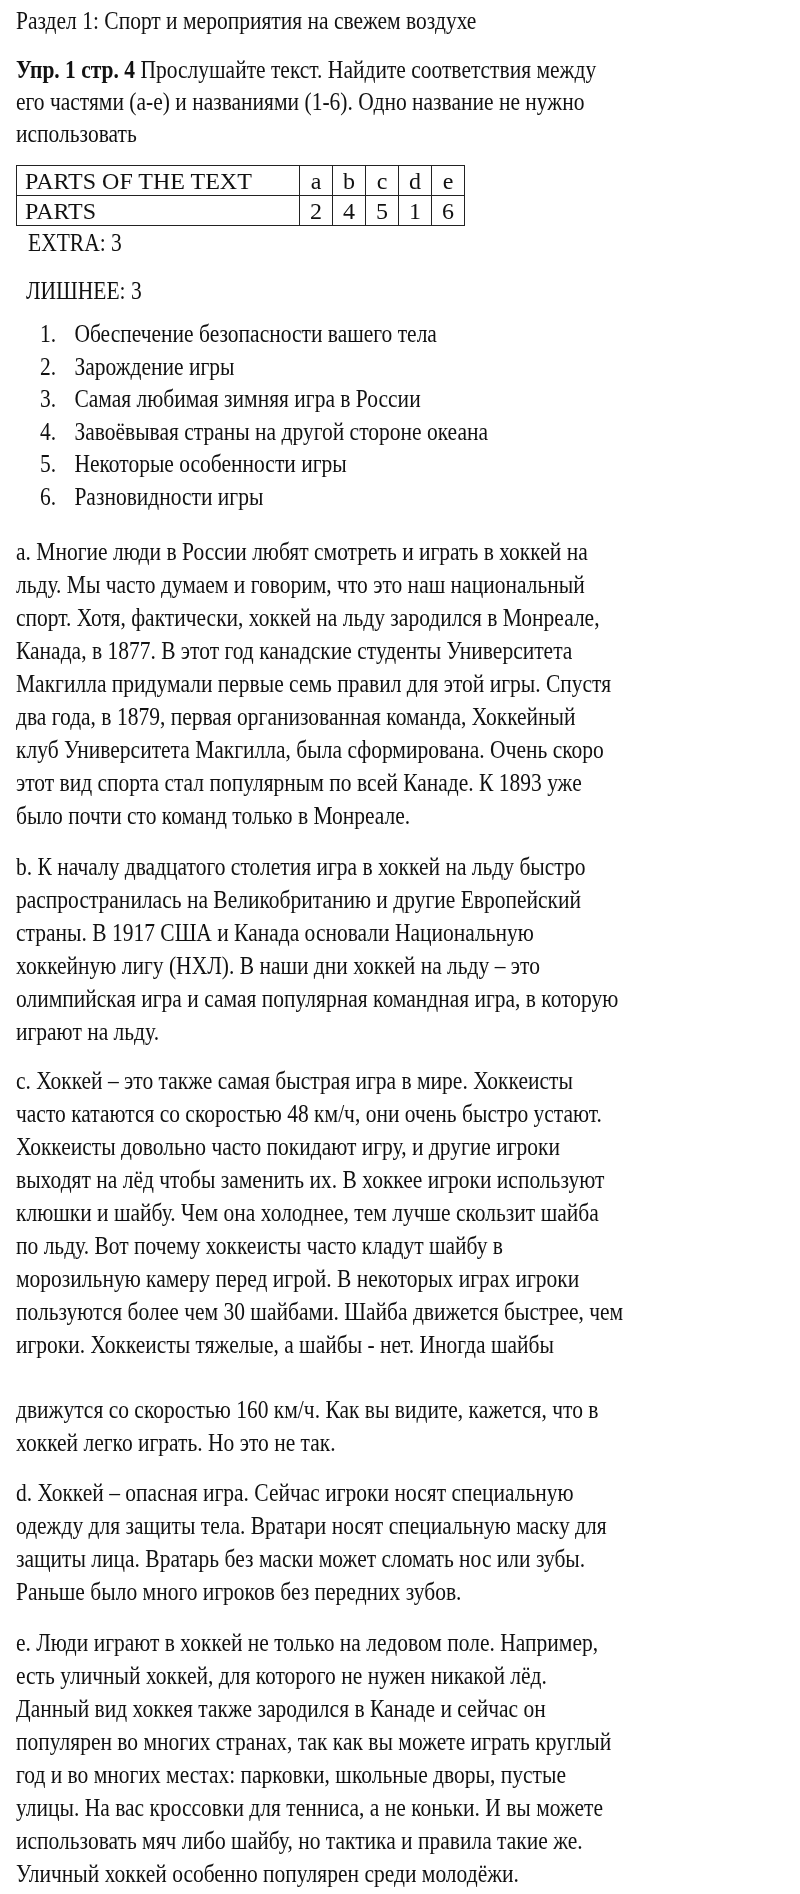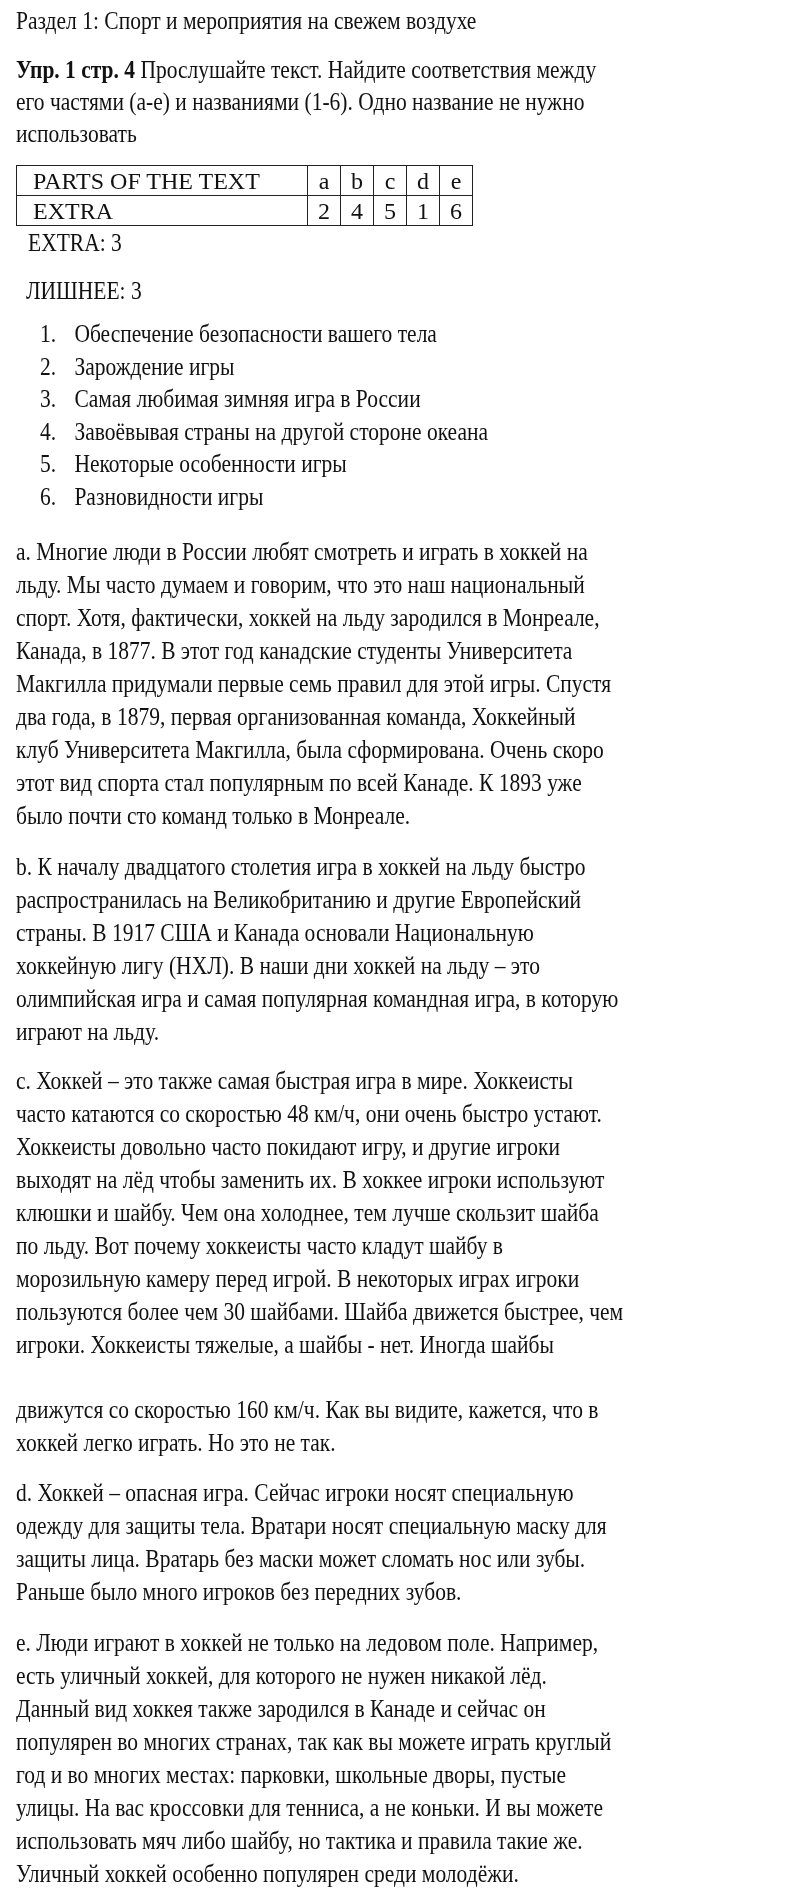--- a/index.html
+++ b/index.html
@@ -3,21 +3,21 @@
 <meta charset="utf-8">
 <style>
   html, body { margin: 0; padding: 0; background: #ffffff; }
   body { width: 800px; height: 1894px; position: relative; overflow: hidden; }
   .page { position: absolute; left: 0; top: 0; width: 800px; height: 1894px; font-family: "Liberation Serif", serif; color: #111; }
   .line { position: absolute; left: 16px; font-size: 25px; line-height: 30px; white-space: nowrap; transform-origin: 0 50%; transform: scaleX(0.86); }
   .section-title { top: 6px; left: 16px; }
   .bold { font-weight: bold; }
   table.answers { position: absolute; left: 16px; top: 165px; border-collapse: collapse; font-size: 24px; line-height: 28px; }
   table.answers td { border: 1.5px solid #222; padding: 0 6px; height: 29px; }
-  table.answers td.label { width: 268px; padding-left: 16px; margin-top: 13px; }
+  table.answers td.label { width: 268px; padding-left: 8px; margin-top: 13px; }
   table.answers td.cell { width: 20px; text-align: center; }
   ol.titles { position: absolute; left: 40px; top: 318px; margin: 0; padding: 0; list-style: none; font-size: 25px; line-height: 32.5px; }
   ol.titles li { white-space: nowrap; transform-origin: 0 50%; transform: scaleX(0.86); }
   ol.titles .num { display: inline-block; width: 40px; }
 </style>
 </head>
 <body>
 
 <div class="page">
 
@@ -31,21 +31,21 @@
     <tbody>
         <tr>
       <td class="label">PARTS OF THE TEXT</td>
       <td class="cell">a</td>
       <td class="cell">b</td>
       <td class="cell">c</td>
       <td class="cell">d</td>
       <td class="cell">e</td>
     </tr>
     <tr>
-      <td class="label">EXTRA</td>
+      <td class="label">PARTS</td>
       <td class="cell">2</td>
       <td class="cell">4</td>
       <td class="cell">5</td>
       <td class="cell">1</td>
       <td class="cell">6</td>
     </tr>
   </tbody>
     </table>
 
   <div class="line" style="top:228px; left:28px;">EXTRA: 3</div>

